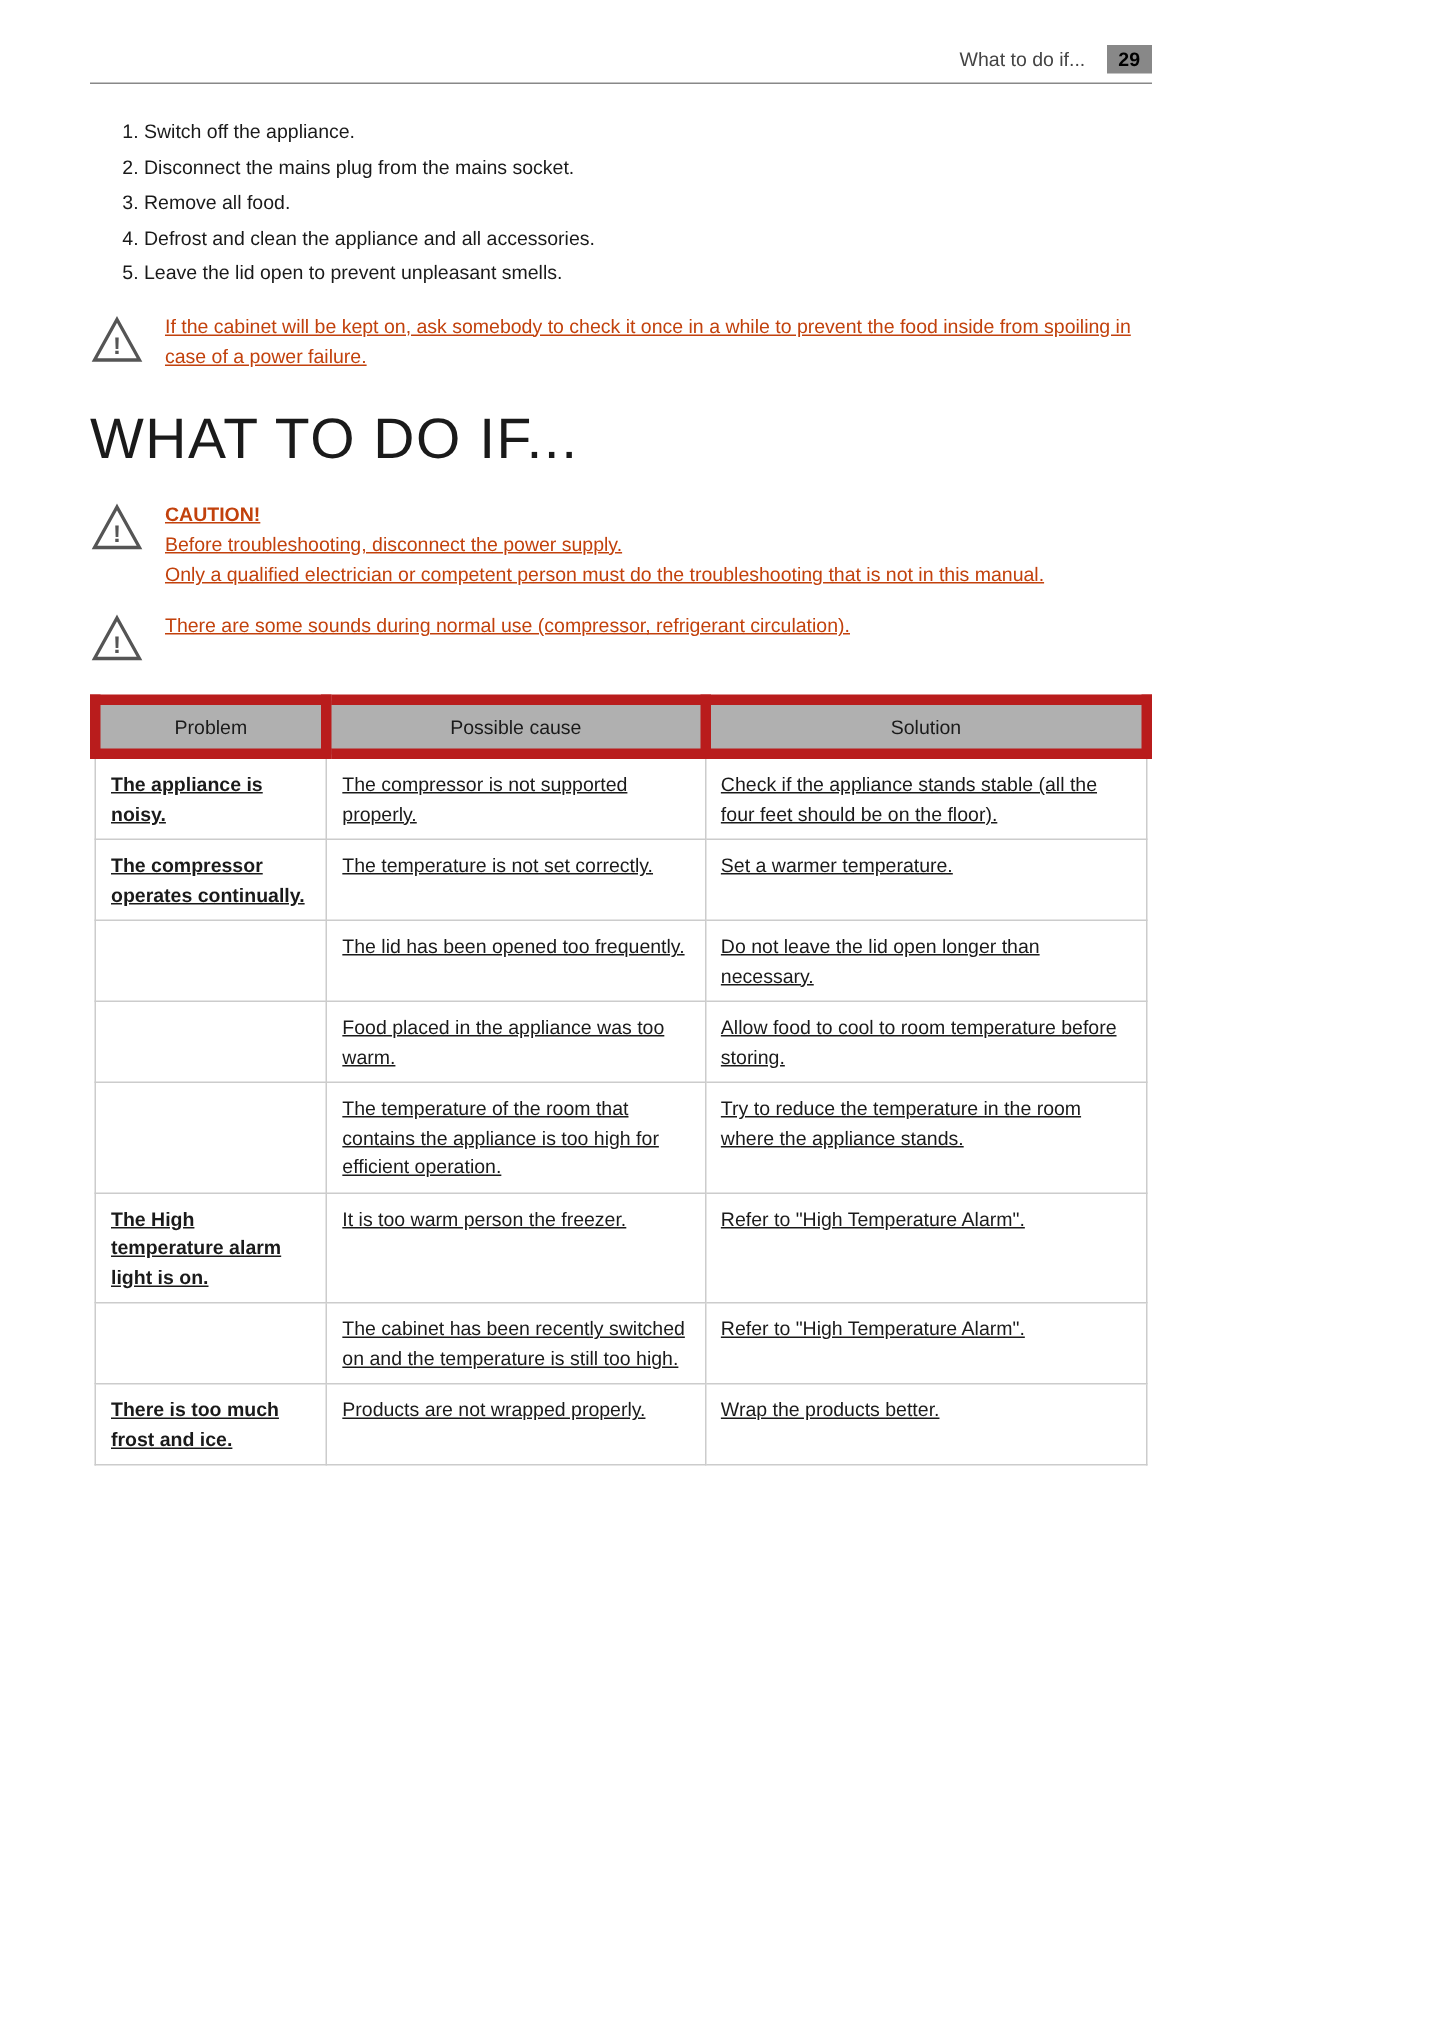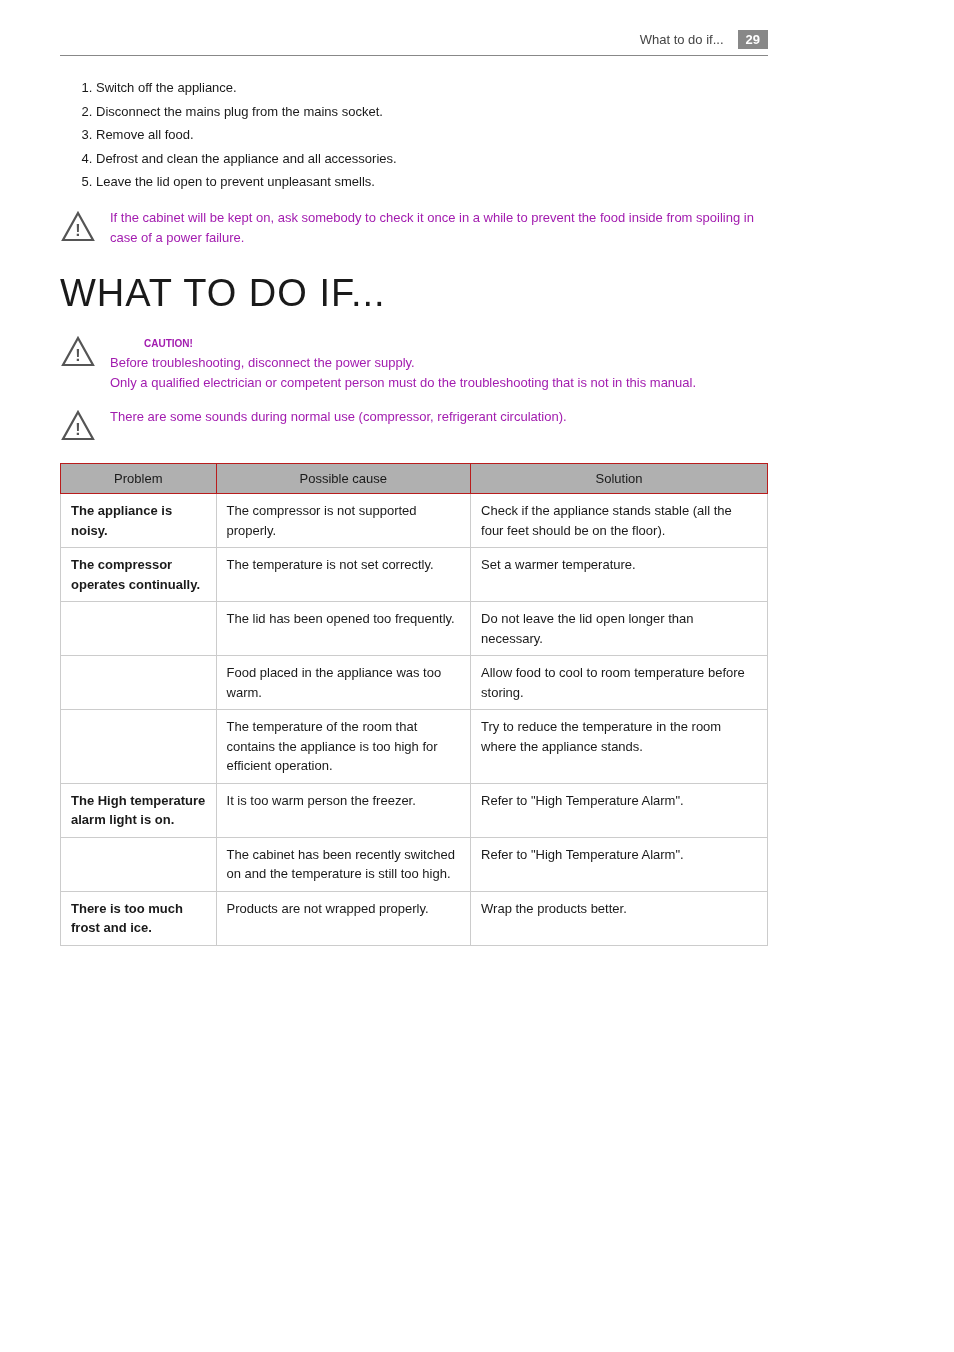--- a/index.html
+++ b/index.html
@@ -36,21 +36,21 @@
     }
 
     .header-title {
       font-size: 13px;
       color: #444;
       margin-right: 14px;
     }
 
     .page-number-box {
       background: #888;
-      color: #ffffff;
+      color: #000000;
       font-size: 13px;
       font-weight: bold;
       padding: 2px 8px;
       min-width: 28px;
       text-align: center;
     }
 
     .intro-list {
       margin-left: 36px;
       margin-bottom: 16px;
@@ -77,64 +77,65 @@
     }
 
     .caution-icon svg {
       width: 36px;
       height: 36px;
     }
 
     .caution-text {
       font-size: 13px;
       line-height: 1.55;
-      color: #a21caf;
+      color: #c2410c;
+      text-decoration: underline;
     }
 
     .section-title {
       font-size: 38px;
       font-weight: 300;
       letter-spacing: 1px;
       color: #1a1a1a;
       margin: 24px 0 18px 0;
     }
 
     .caution-label {
       font-weight: bold;
-      font-size: 10px;
-      margin-left: 34px;
+      font-size: 13px;
     }
 
     .table-container {
       margin-top: 18px;
       width: 100%;
     }
 
     table {
       width: 100%;
       border-collapse: collapse;
       font-size: 13px;
     }
 
     table thead tr th {
       background: #b0b0b0;
       color: #1a1a1a;
       font-weight: normal;
       text-align: center;
       padding: 7px 10px;
-      border: 1px solid #b91c1c;
+      border: 7px solid #b91c1c;
       font-size: 13px;
     }
 
     table tbody tr td {
       padding: 7px 10px;
       border: 1px solid #ccc;
       vertical-align: top;
       font-size: 13px;
       line-height: 1.5;
+      text-decoration: underline;
     }
 
     table tbody tr td:first-child {
       font-weight: bold;
       width: 22%;
     }
 
     table tbody tr td:nth-child(2) {
       width: 36%;
     }

